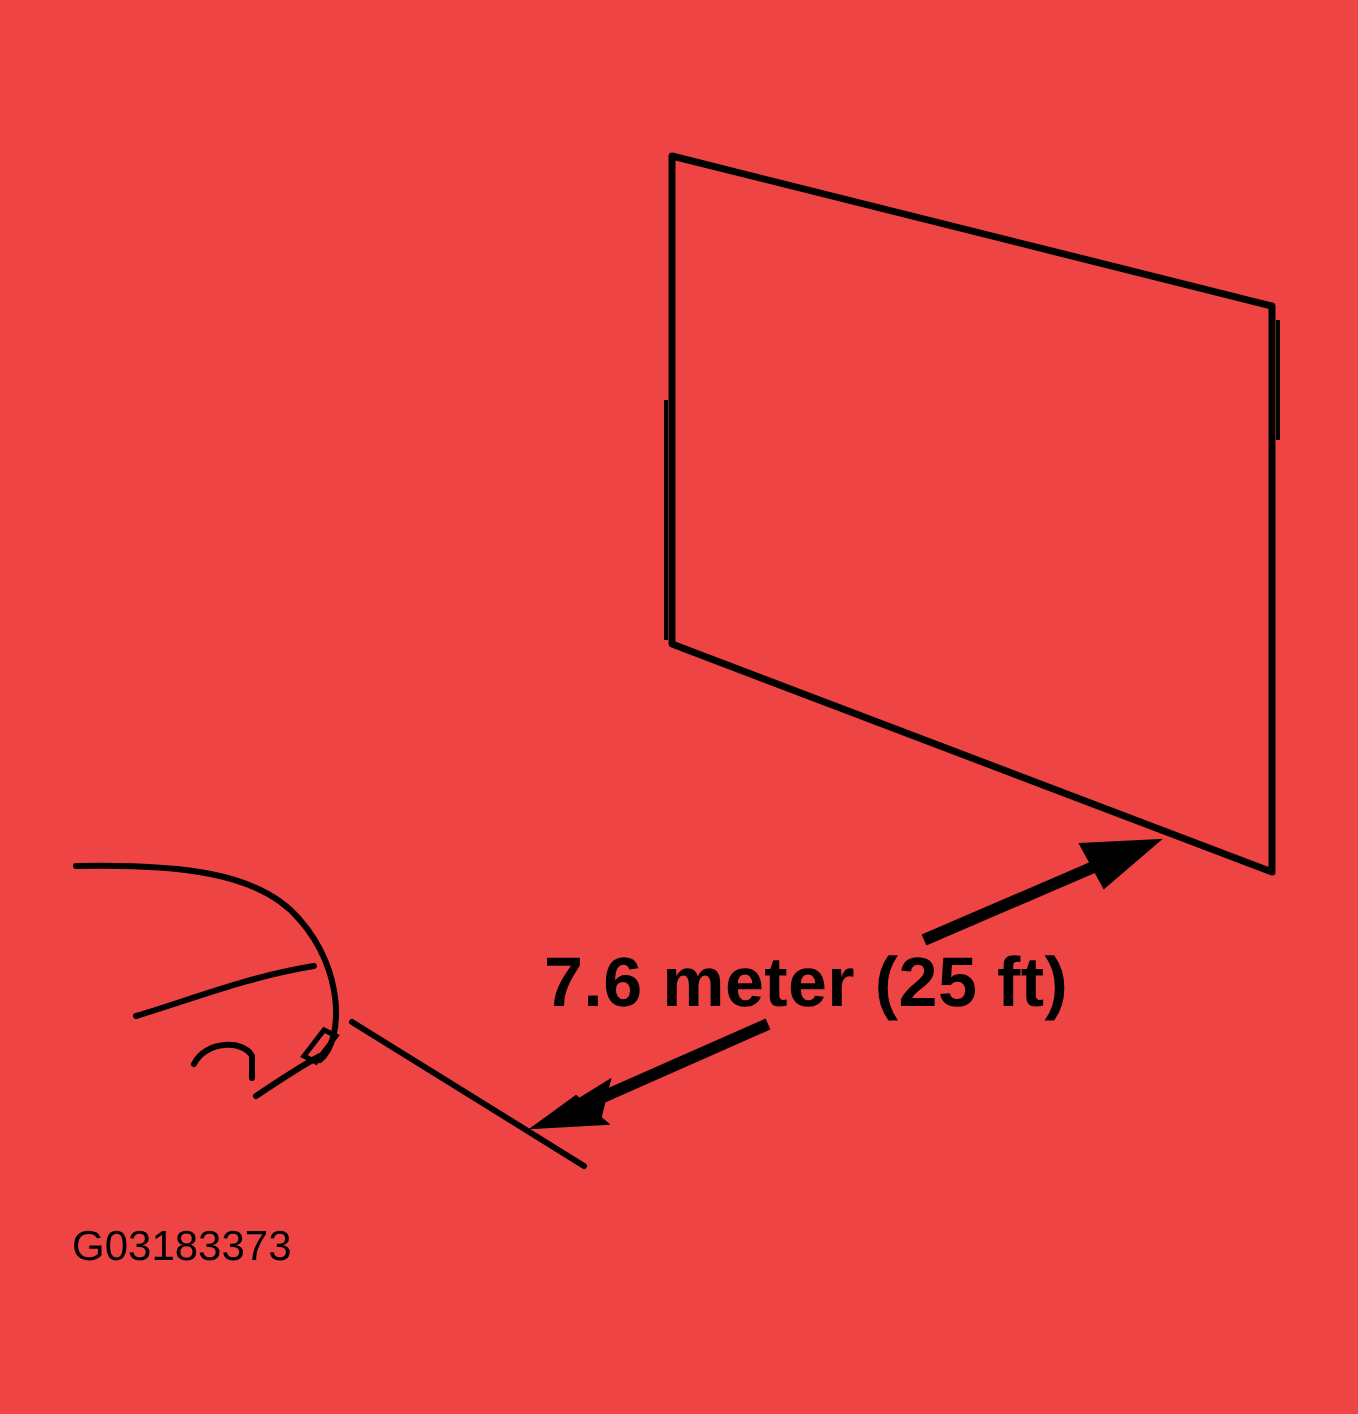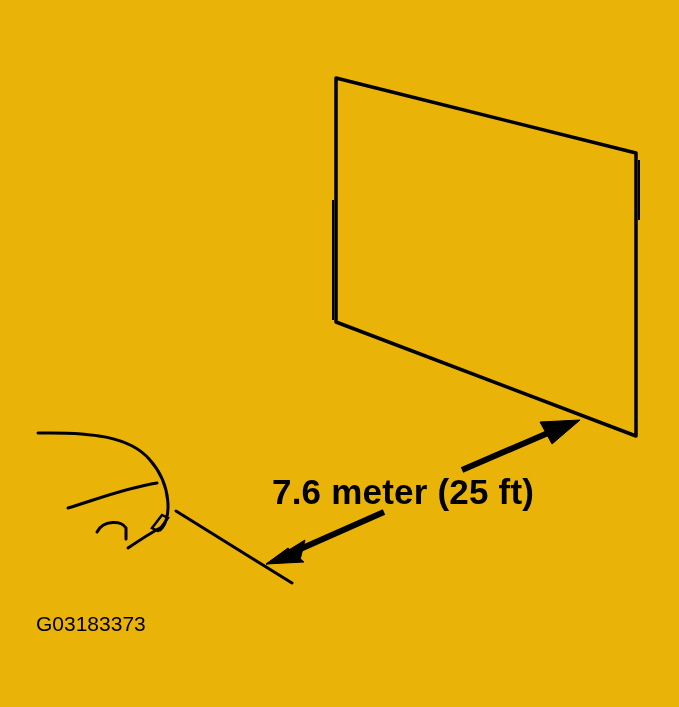--- a/index.html
+++ b/index.html
@@ -1,16 +1,16 @@
 <!DOCTYPE html>
 <html><head>
   <meta charset="utf-8">
   <style>
     html, body { margin: 0; padding: 0; background: #ffffff; }
-    .canvas { position: relative; width: 679px; height: 707px; background: #eab308; overflow: hidden; }
+    .canvas { position: relative; width: 679px; height: 707px; background: #ef4444; overflow: hidden; }
     svg.drawing { position: absolute; left: 0; top: 0; }
     .dim-label {
       position: absolute; left: 272px; top: 472px;
       font-family: "Liberation Sans", sans-serif; font-weight: bold;
       font-size: 35px; color: #000; white-space: nowrap; letter-spacing: 0.2px;
     }
     .fig-id {
       position: absolute; left: 36px; top: 612px;
       font-family: "Liberation Sans", sans-serif; font-size: 21px;
       color: #000; white-space: nowrap; text-align: right;

